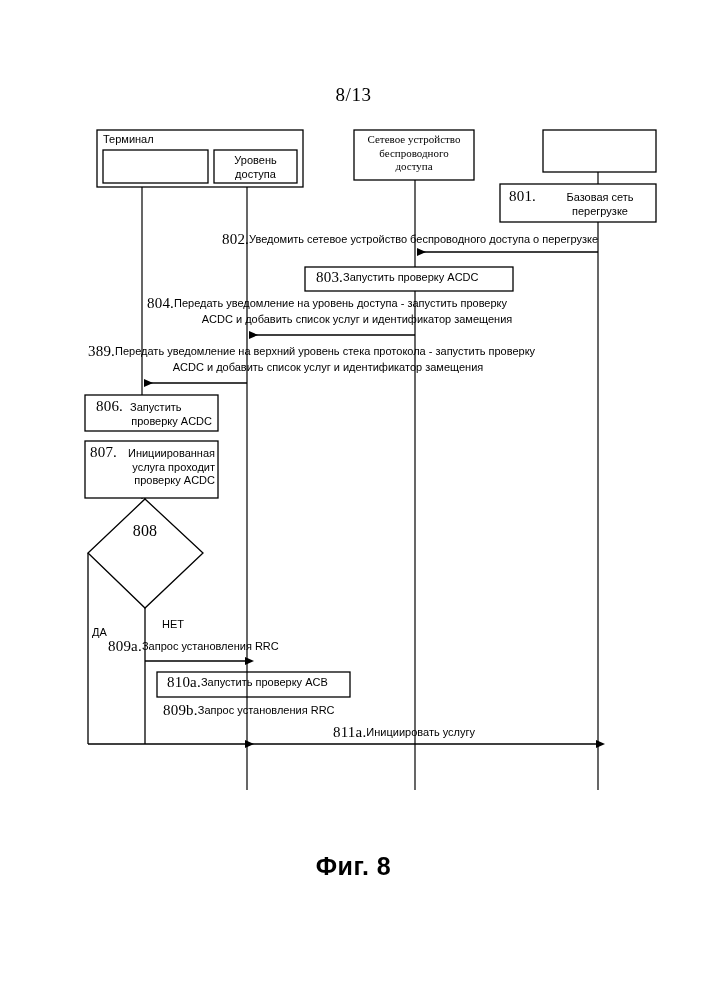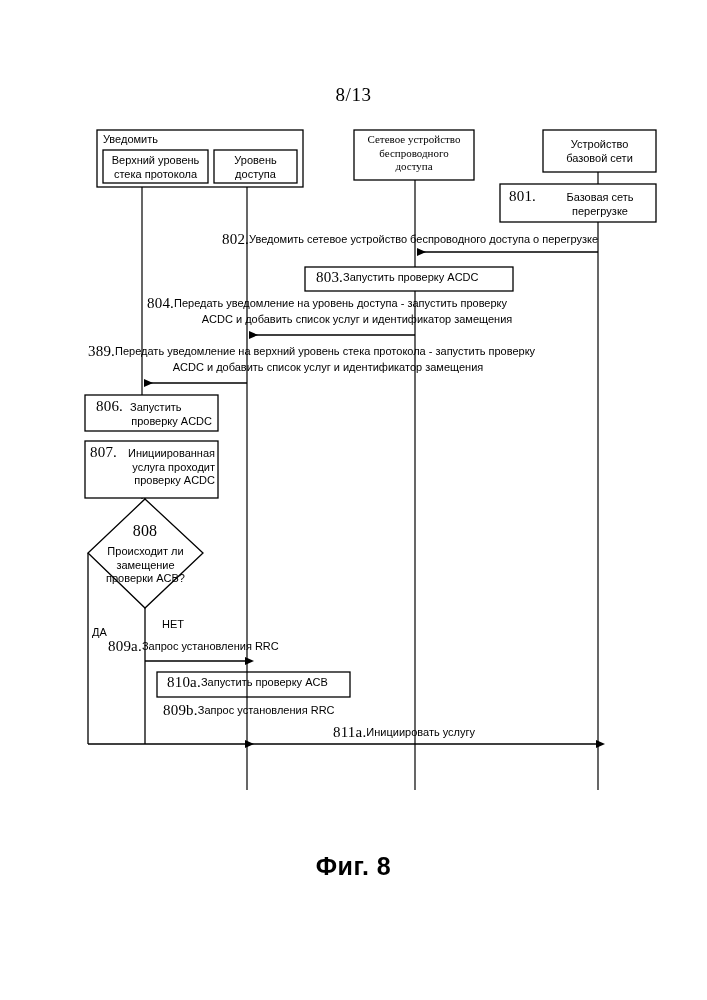--- a/index.html
+++ b/index.html
@@ -147,42 +147,34 @@
 
       <line x1="145" y1="661" x2="245" y2="661" marker-end="url(#arrR)"></line>
 
       <line x1="145" y1="661" x2="145" y2="744"></line>
 
       <line x1="88" y1="744" x2="245" y2="744" marker-end="url(#arrR)"></line>
       <line x1="247" y1="744" x2="596" y2="744" marker-end="url(#arrR)"></line>
     </g>
   </svg>
 
-  <div class="tx" style="left:103px; top:133px; font-size:11px;">Уведомить</div>
-
-  <div class="boxlabel" style="left:103px; top:154px; width:105px;">
-    <div>Верхний уровень</div>
-    <div>стека протокола</div>
-  </div>
+  <div class="tx" style="left:103px; top:133px; font-size:11px;">Терминал</div>
+
 
   <div class="boxlabel" style="left:214px; top:154px; width:83px;">
     <div>Уровень</div>
     <div>доступа</div>
   </div>
 
   <div class="boxlabel" style="left:354px; top:133px; width:120px;font-family:Liberation Serif, serif;">
     <div>Сетевое устройство</div>
     <div>беспроводного</div>
     <div>доступа</div>
   </div>
 
-  <div class="boxlabel" style="left:543px; top:138px; width:113px;">
-    <div>Устройство</div>
-    <div>базовой сети</div>
-  </div>
 
   <div class="tx num" style="left:509px; top:190px;">801.</div>
   <div class="boxlabel" style="left:550px; top:191px; width:100px;">
     <div>Базовая сеть</div>
     <div>перегрузке</div>
   </div>
 
   <div class="tx" style="left:222px; top:233px;">
     <span class="num">802.</span><span class="lbl-sm" style="position:relative; top:-1px;">Уведомить сетевое устройство беспроводного доступа о перегрузке</span>
   </div>
@@ -208,25 +200,20 @@
   </div>
 
   <div class="tx num" style="left:90px; top:446px;">807.</div>
   <div class="boxlabel" style="left:124px; top:447px; width:91px; text-align:right;">
     <div>Инициированная</div>
     <div>услуга проходит</div>
     <div>проверку ACDC</div>
   </div>
 
   <div class="tx num ctr" style="left:108px; top:524px; width:74px; font-size:16px;">808</div>
-  <div class="boxlabel" style="left:94px; top:545px; width:103px;">
-    <div>Происходит ли</div>
-    <div>замещение</div>
-    <div>проверки ACB?</div>
-  </div>
   <div class="branch-label" style="left:92px; top:618px;margin-top:8px;">ДА</div>
   <div class="branch-label" style="left:150px; top:618px;padding-left:12px;">НЕТ</div>
 
   <div class="tx" style="left:108px; top:640px;">
     <span class="num">809a.</span><span class="lbl-sm" style="position:relative; top:-1px;">Запрос установления RRC</span>
   </div>
 
   <div class="tx" style="left:167px; top:676px;">
     <span class="num">810a.</span><span class="lbl-sm" style="position:relative; top:-1px;">Запустить проверку ACB</span>
   </div>

